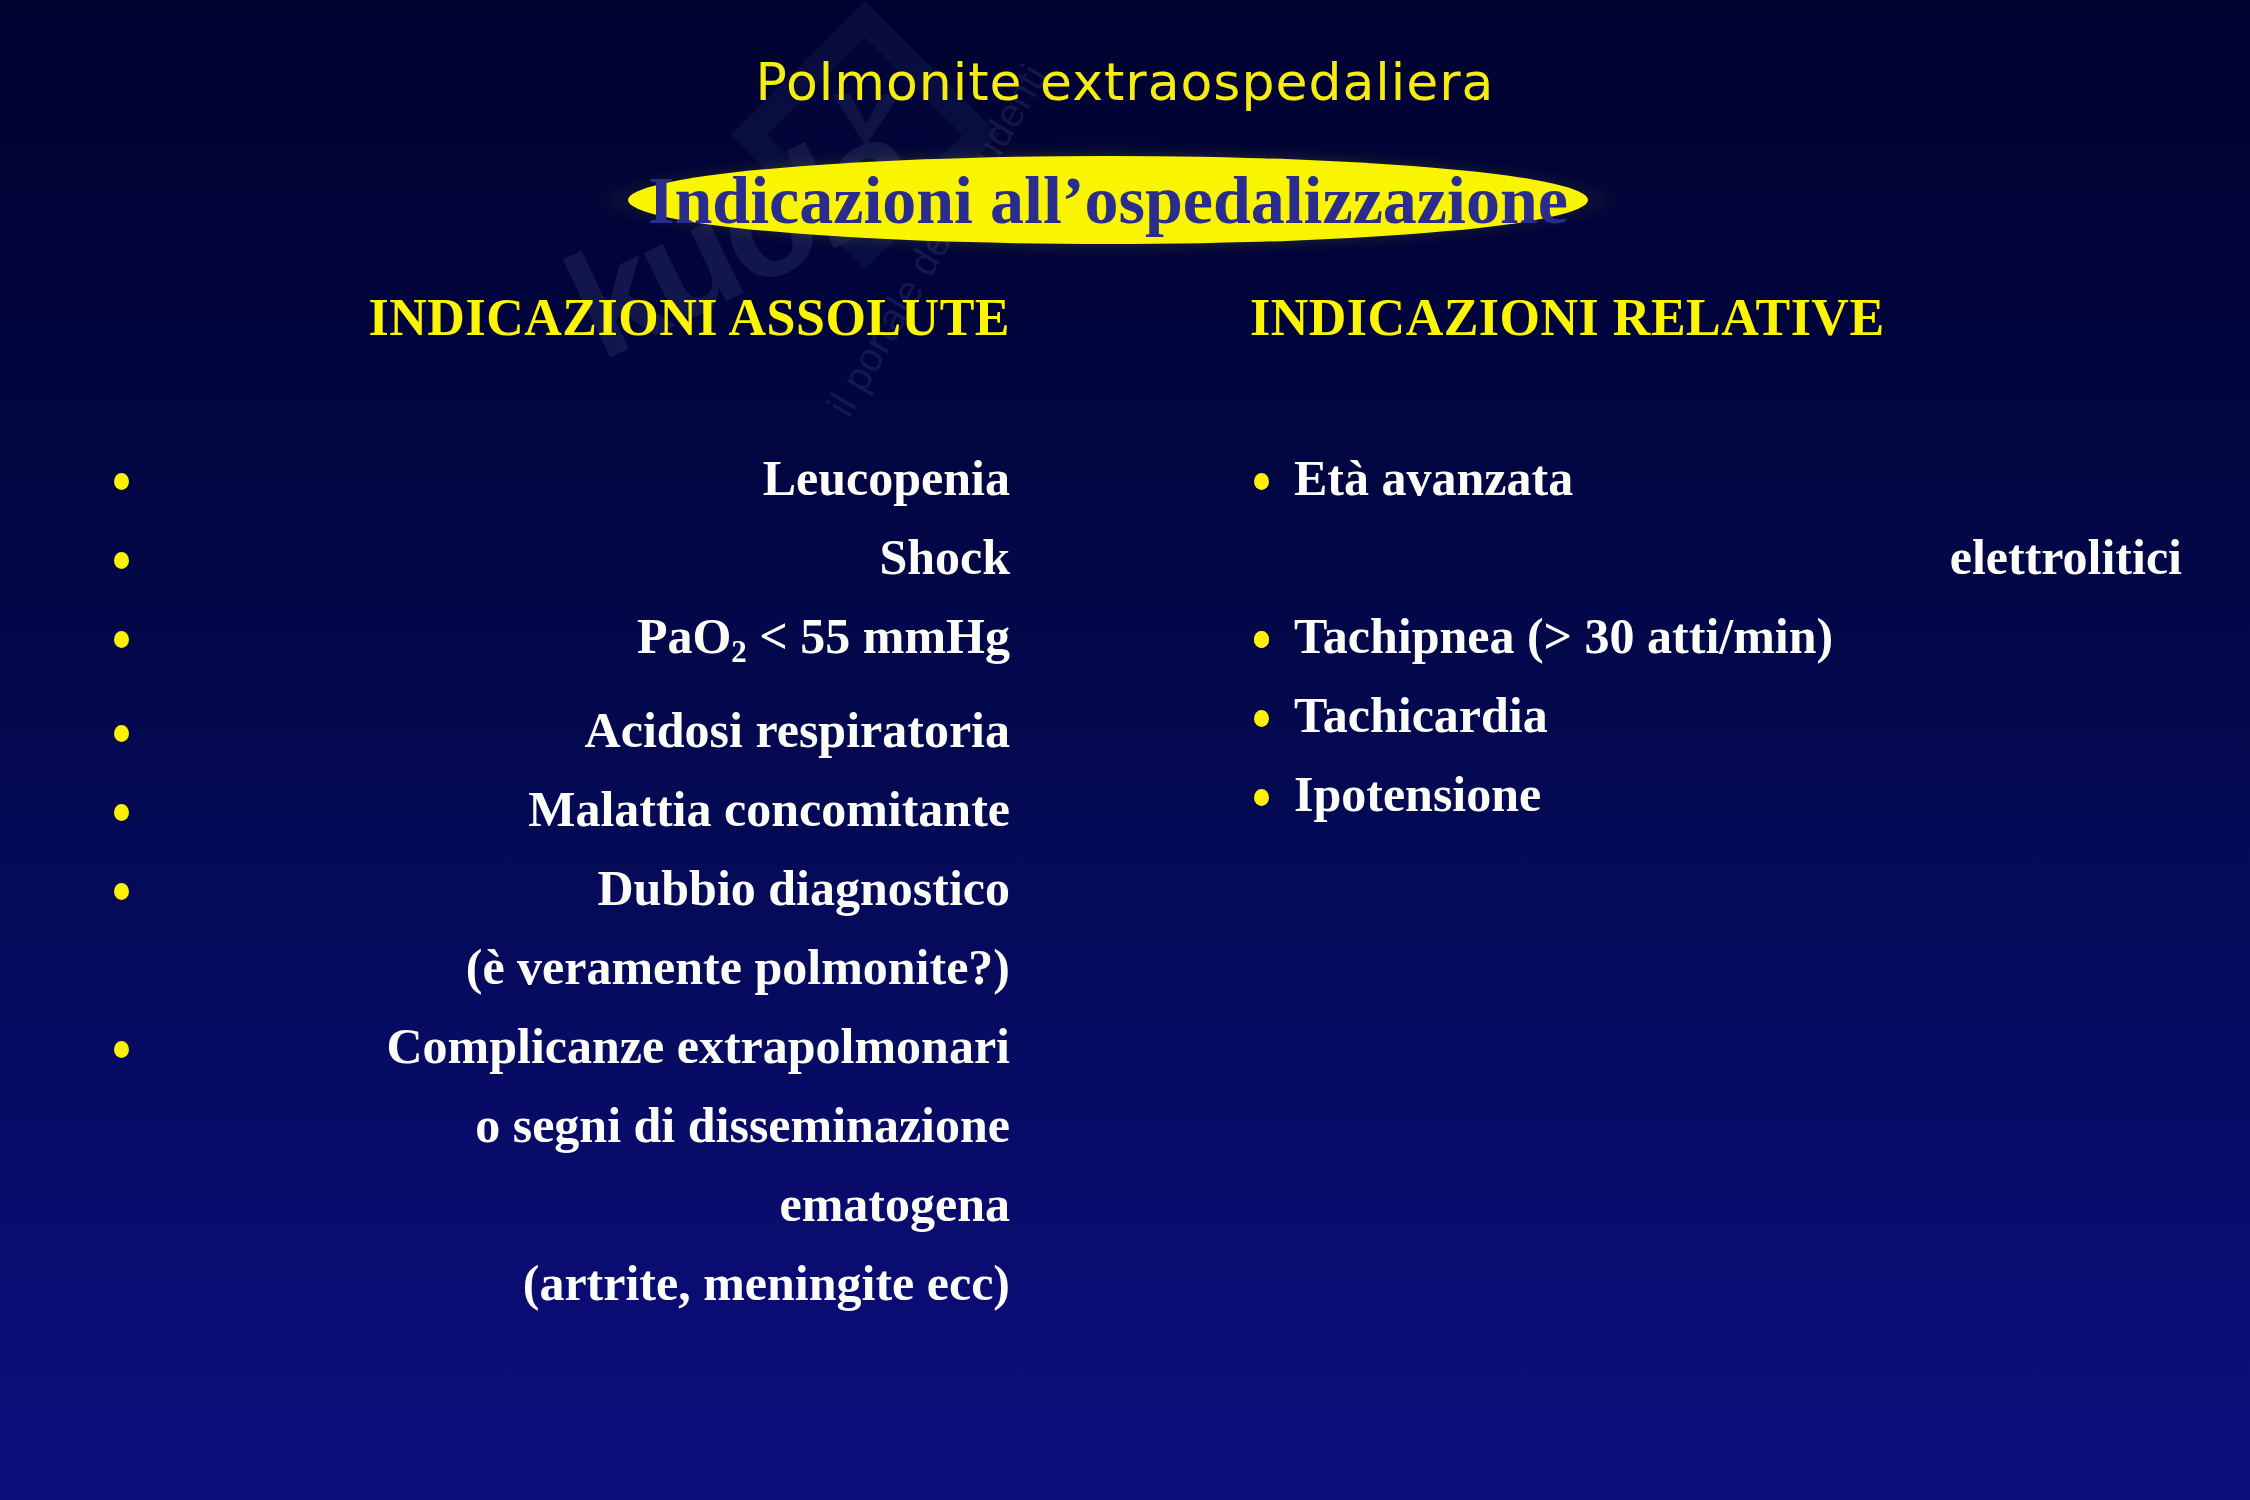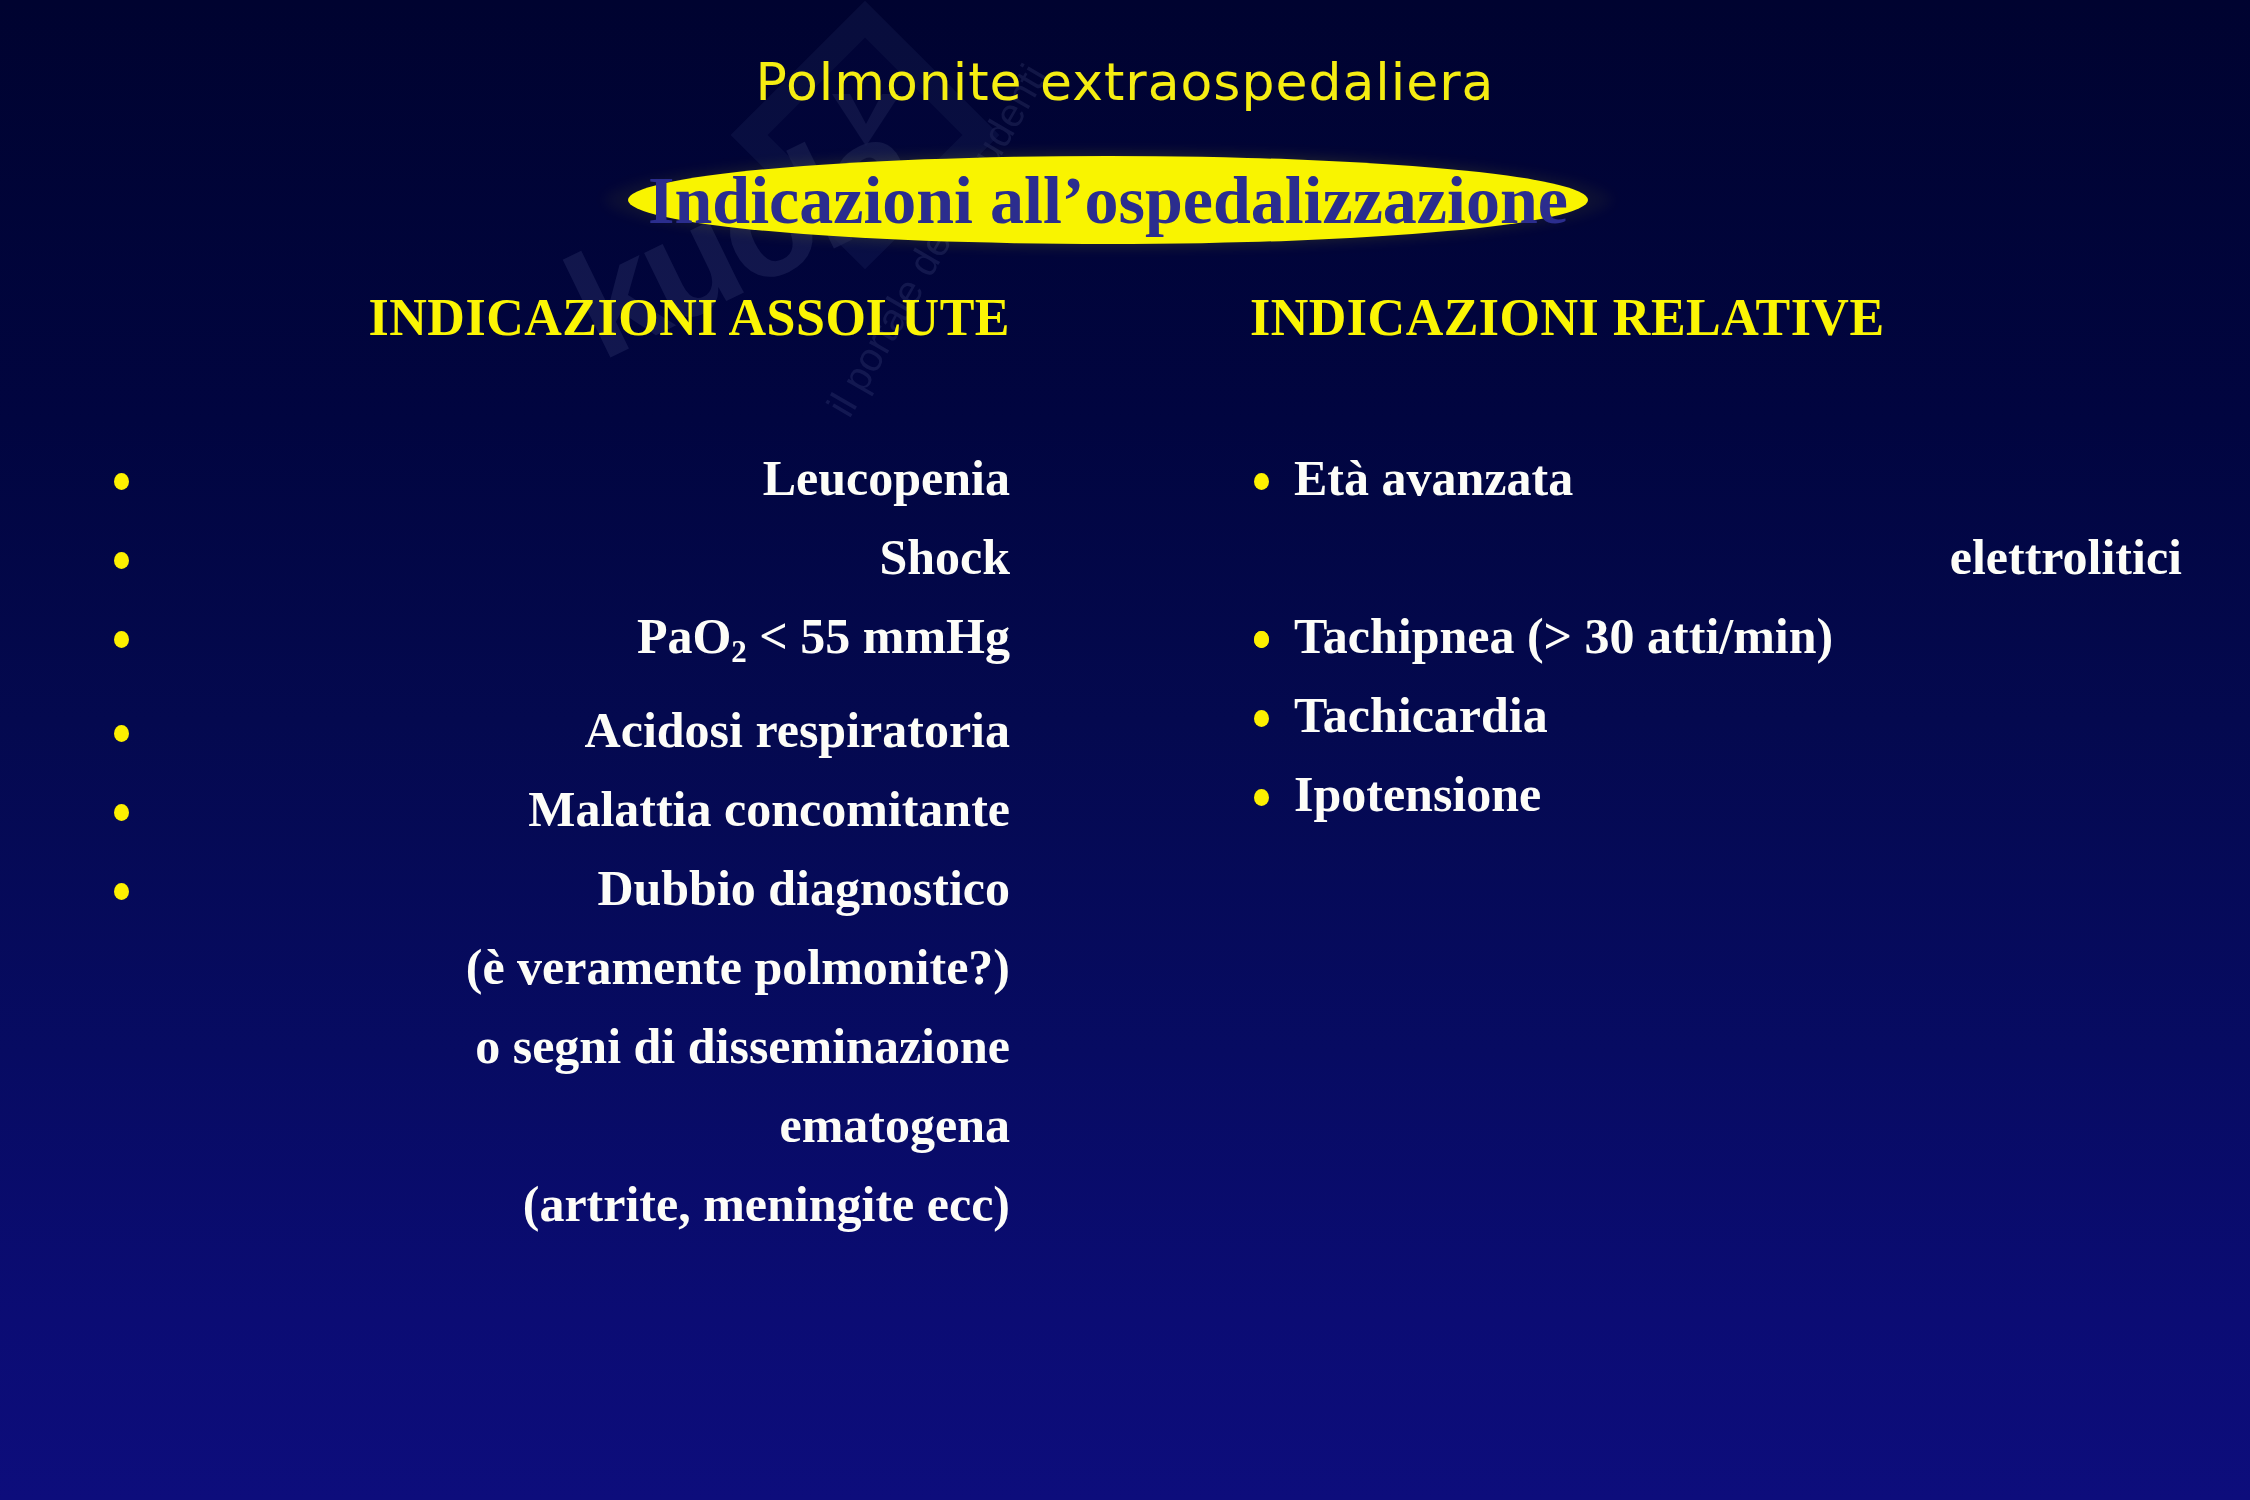--- a/index.html
+++ b/index.html
@@ -216,20 +216,21 @@
   <div class="col col-left">
     <div class="col-heading">INDICAZIONI ASSOLUTE</div>
     <ul class="items" id="list-left">
         <li><span class="dot"></span><span>Leucopenia</span></li>
         <li><span class="dot"></span><span>Shock</span></li>
         <li><span class="dot"></span><span>PaO<sub>2</sub> &lt; 55 mmHg</span></li>
         <li><span class="dot"></span><span>Acidosi respiratoria</span></li>
         <li><span class="dot"></span><span>Malattia concomitante</span></li>
         <li><span class="dot"></span><span>Dubbio diagnostico</span></li>
         <li class="nobullet indent-1"><span>(è veramente polmonite?)</span></li>
+        <li><span class="dot"></span><span>Complicanze extrapolmonari</span></li>
         <li class="nobullet flush"><span>o segni di disseminazione</span></li>
         <li class="nobullet flush"><span>ematogena</span></li>
         <li class="nobullet indent-2"><span>(artrite, meningite ecc)</span></li>
       </ul>
   </div>
 
   <div class="col col-right">
     <div class="col-heading">INDICAZIONI RELATIVE</div>
     <ul class="items" id="list-right">
         <li><span class="dot"></span><span>Età avanzata</span></li>

